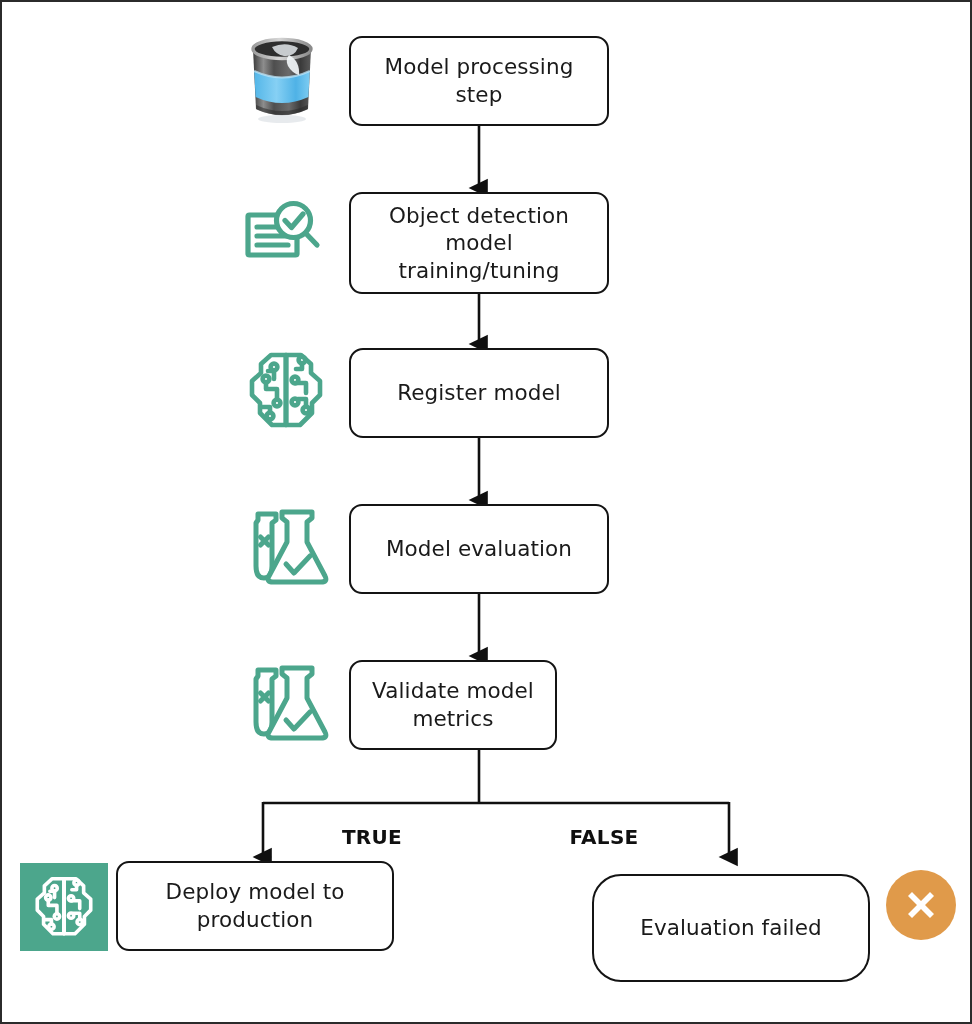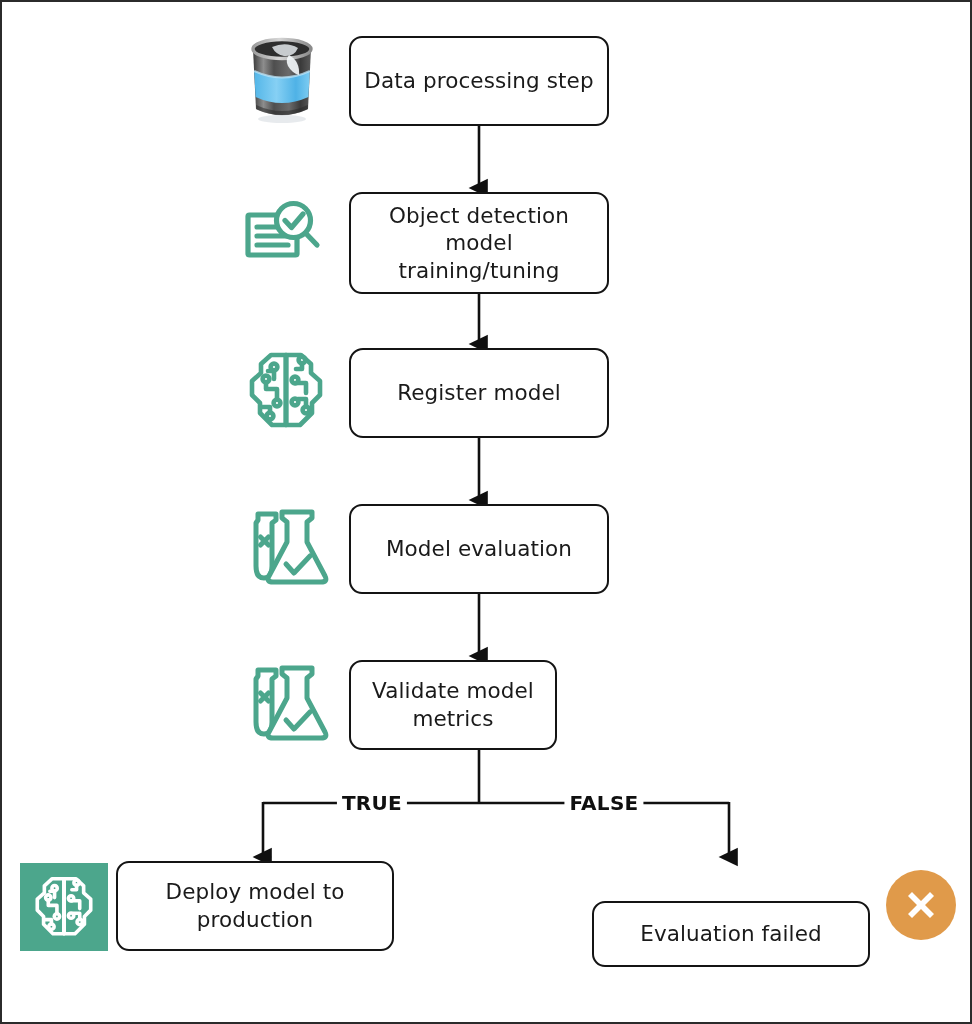--- a/index.html
+++ b/index.html
@@ -55,20 +55,21 @@
     position: absolute;
     z-index: 5;
     background: #ffffff;
     font-size: 20px;
     font-weight: bold;
     color: #101010;
     letter-spacing: 0.3px;
     padding: 0 5px;
     line-height: 1;
     transform: translate(-50%, -50%);
+    margin-top: 34px;
   }
   .tile {
     position: absolute;
     z-index: 4;
     display: flex;
     align-items: center;
     justify-content: center;
   }
   .round-badge {
     position: absolute;
@@ -96,21 +97,21 @@
     <line x1="477" y1="436" x2="477" y2="498" stroke="#101010" stroke-width="2.6" marker-end="url(#arrowhead)"></line>
     <line x1="477" y1="592" x2="477" y2="654" stroke="#101010" stroke-width="2.6" marker-end="url(#arrowhead)"></line>
 
     <line x1="477" y1="748" x2="477" y2="801" stroke="#101010" stroke-width="2.6"></line>
     <line x1="261" y1="801" x2="727" y2="801" stroke="#101010" stroke-width="2.6"></line>
     <line x1="261" y1="800" x2="261" y2="855" stroke="#101010" stroke-width="2.6" marker-end="url(#arrowhead)"></line>
     <line x1="727" y1="800" x2="727" y2="855" stroke="#101010" stroke-width="2.6" marker-end="url(#arrowhead)"></line>
   </svg>
 
   <div class="node" style="left:347px; top:34px; width:260px; height:90px;">
-    <span>Data processing step</span>
+    <span>Model processing step</span>
   </div>
 
   <div class="node" style="left:347px; top:190px; width:260px; height:102px; white-space:pre-line;">
     <span>Object detection model
 training/tuning</span>
   </div>
 
   <div class="node" style="left:347px; top:346px; width:260px; height:90px;border-radius:14px;">
     <span>Register model</span>
   </div>
@@ -121,21 +122,21 @@
 
   <div class="node" style="left:347px; top:658px; width:208px; height:90px;text-align:center;">
     <span>Validate model metrics</span>
   </div>
 
   <div class="node" style="left:114px; top:859px; width:278px; height:90px; white-space:pre-line;">
     <span>Deploy model to
 production</span>
   </div>
 
-  <div class="node" style="left:590px; top:899px; width:278px; height:66px;">
+  <div class="node" style="left:590px; top:872px; width:278px; height:108px;border-radius:29px;">
     <span>Evaluation failed</span>
   </div>
 
   <div class="edge-label" style="left:370px; top:801px;">TRUE</div>
   <div class="edge-label" style="left:602px; top:801px;text-align:center;">FALSE</div>
 
   <div class="icon-slot" style="left:240px; top:33px; width:80px; height:92px;">
     <svg width="80" height="92" viewBox="0 0 80 92">
       <defs>
         <linearGradient id="pailBody" x1="0" y1="0" x2="1" y2="0">

